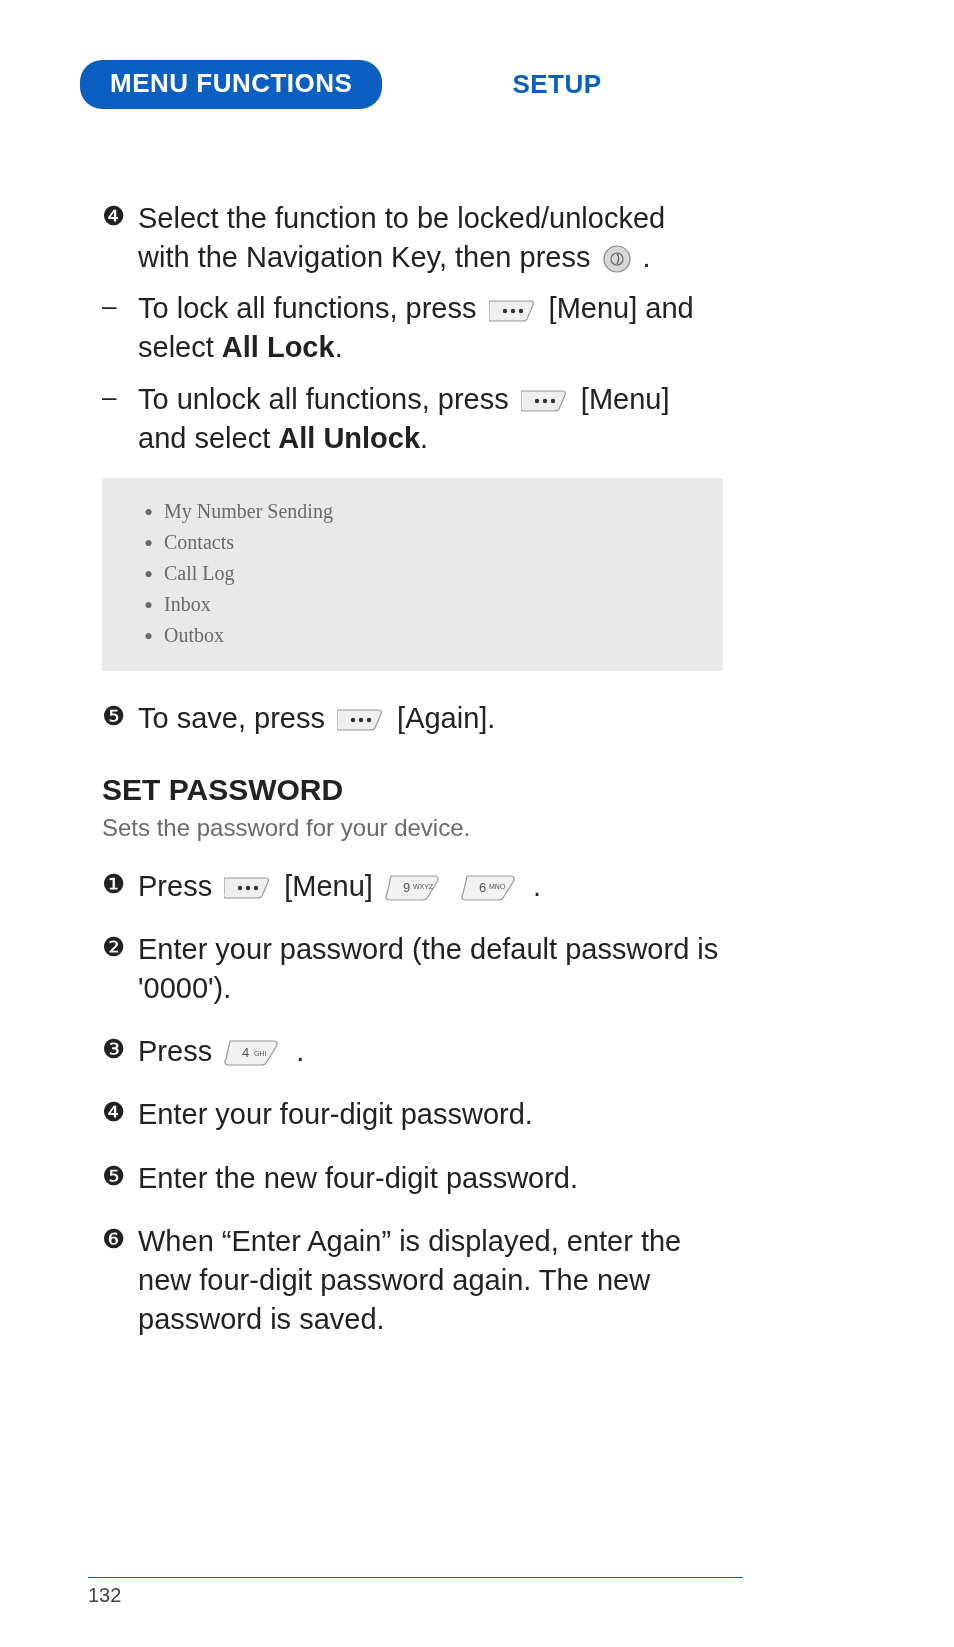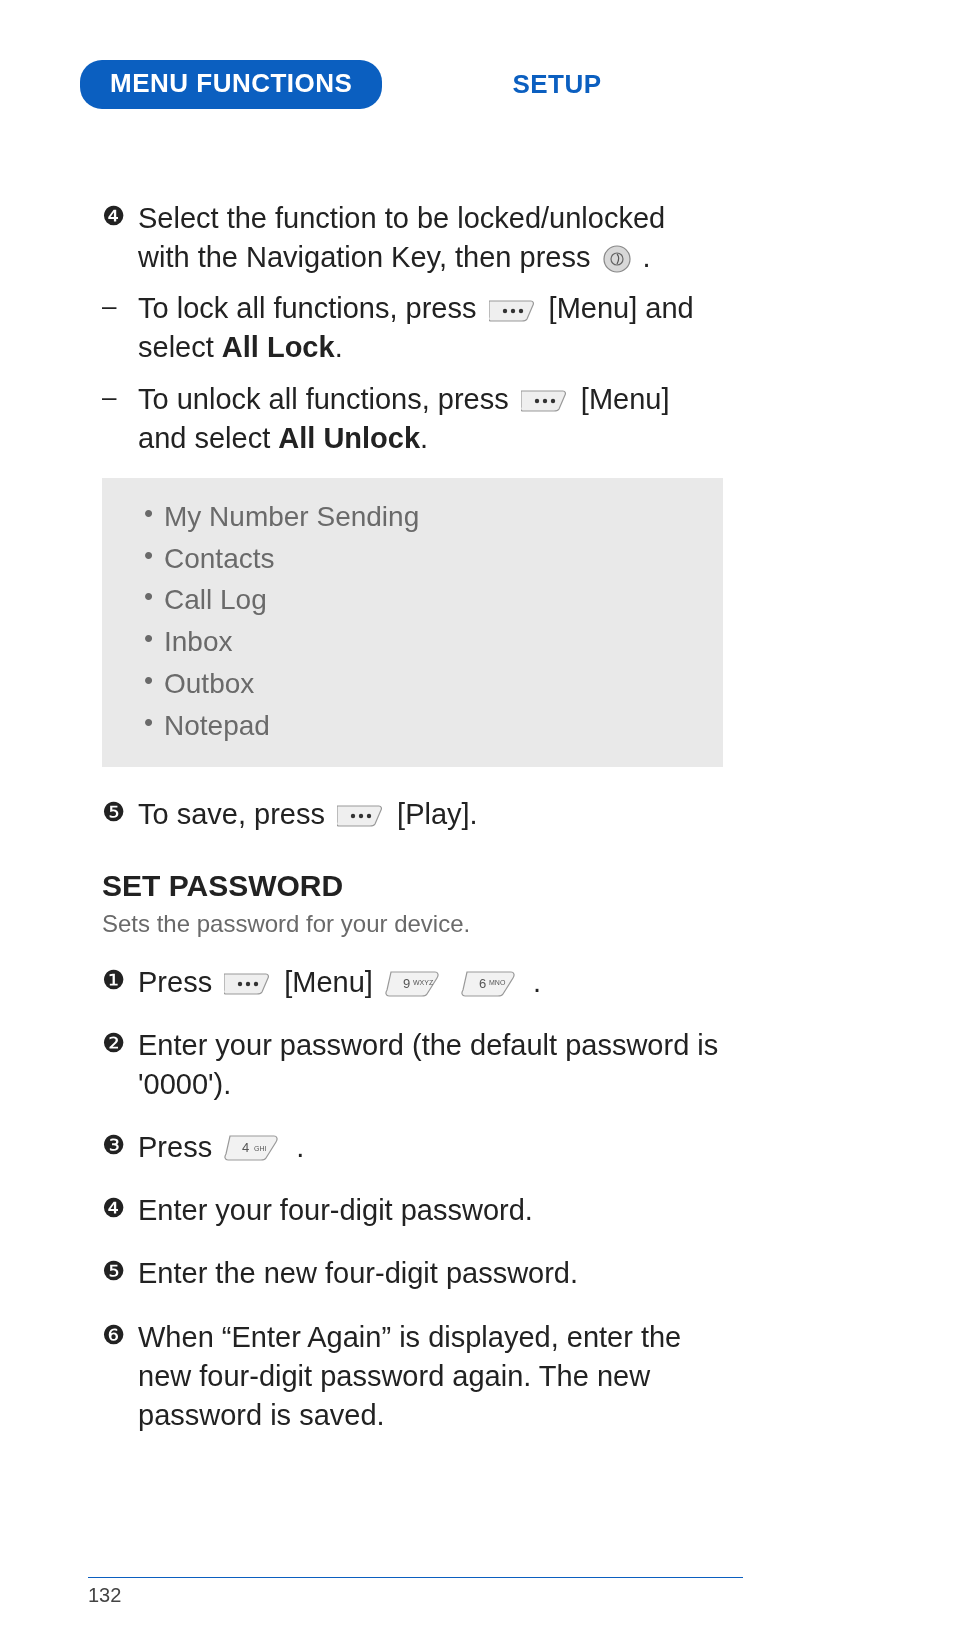--- a/index.html
+++ b/index.html
@@ -59,22 +59,23 @@
   .inline-icon {
     display: inline-flex;
     vertical-align: middle;
     margin: 0 4px;
   }
   .inline-icon svg { display: block; }
   .box {
     background: #e9e9e9;
     margin: 20px 0 28px 0;
     padding: 18px 24px 20px 24px;
-    font-size: 28px;
+    font-size: 20px;
     color: #6a6a6a;
+    font-family: Liberation Serif, serif;
   }
   .box ul {
     margin: 0;
     padding-left: 38px;
     list-style: none;
   }
   .box li {
     position: relative;
     padding: 2px 0;
   }
@@ -181,33 +182,32 @@
       </div>
     </div>
 
     <div class="box">
       <ul>
         <li>My Number Sending</li>
         <li>Contacts</li>
         <li>Call Log</li>
         <li>Inbox</li>
         <li>Outbox</li>
-        <li>Notepad</li>
       </ul>
     </div>
 
     <div class="step">
       <div class="marker">❺</div>
       <div class="body">
         <span>To save, press </span>
         <span class="inline-icon">
           <svg width="48" height="28">
               <use href="#ic-softkey"></use>
             </svg>
-        </span><span> [Play].</span>
+        </span><span> [Again].</span>
       </div>
     </div>
 
     <div class="section-title">SET PASSWORD</div>
     <div class="section-sub">Sets the password for your device.</div>
 
     <div class="ordlist">
 
       <div class="step">
         <div class="marker">❶</div>

